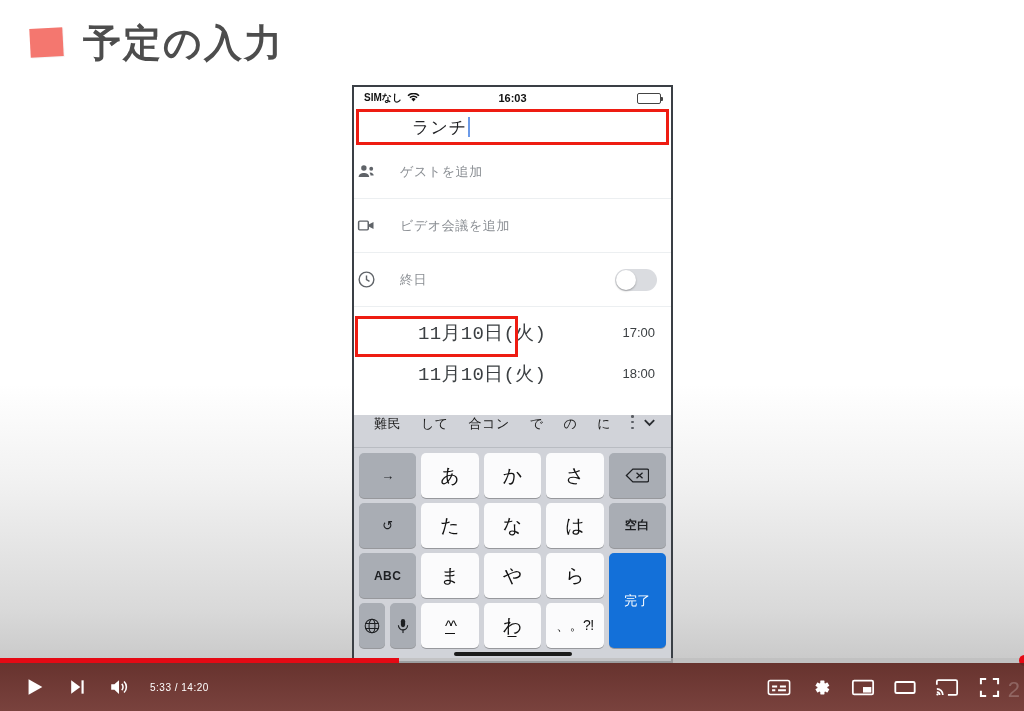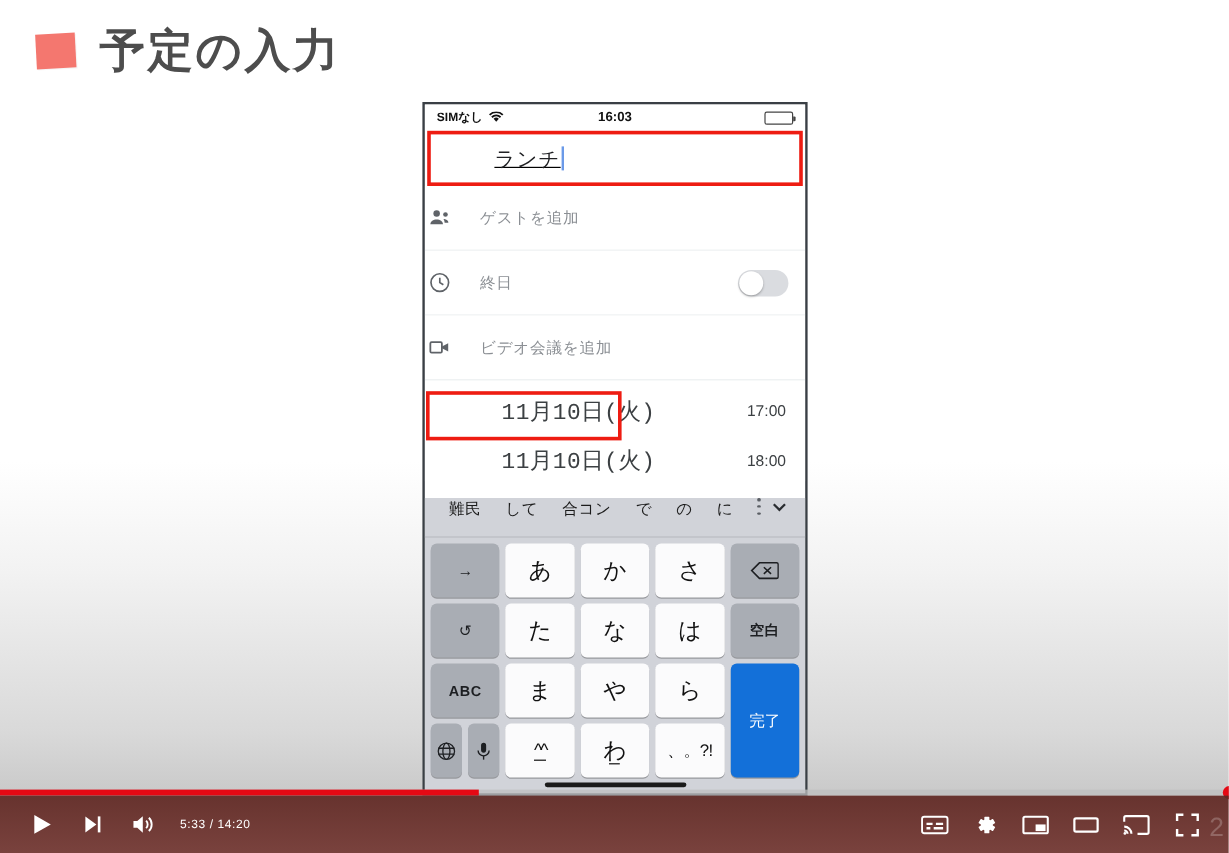--- a/index.html
+++ b/index.html
@@ -101,25 +101,25 @@
     padding: 6px 15px;
     border-radius: 4px;
     border: none;
     font-weight: 500;
     letter-spacing: 1px;
   }
 
   
   .title-field-wrap {
     position: relative;
-    height: 46px;
+    height: 36px;
     border: 3px solid #ee1c12;
     margin: 0 2px;
     background: #fff;
-    display: flex; align-items: center; text-decoration: underline;
+    display: flex; align-items: center;
   }
   .title-value {
     margin-left: 53px;
     font-size: 17px;
     color: #202124;
     letter-spacing: 1px;
     position: relative;
   }
   .caret {
     display: inline-block;
@@ -355,39 +355,39 @@
         <path d="M3 18.2c0-3 2.8-4.6 6-4.6s6 1.6 6 4.6z"></path>
         <circle cx="17.4" cy="8.8" r="2.2"></circle>
         <path d="M16.2 13.2c2.3.2 4 1.6 4 3.4h-3.6c0-1.3-.4-2.4-1.1-3.3z"></path>
       </svg>
     </span>
     <span class="row-label">ゲストを追加</span>
   </div>
 
   <div class="row">
     <span class="row-icon">
+      <svg viewBox="0 0 24 24" width="21" height="21" fill="none" stroke="#5f6368" stroke-width="1.7">
+        <rect x="3" y="7" width="11" height="10" rx="1.2"></rect>
+        <path d="M14 11.2 L20 8 v8 l-6-3.2 z" fill="#5f6368" stroke="none"></path>
+      </svg>
+    </span>
+    <span class="row-label">ビデオ会議を追加</span>
+  </div>
+
+  <div class="row">
+    <span class="row-icon">
       <svg viewBox="0 0 24 24" width="21" height="21" fill="none" stroke="#5f6368" stroke-width="1.6">
         <circle cx="12" cy="12" r="8.4"></circle>
         <path d="M12 7.4 V12 l3.4 2.1"></path>
       </svg>
     </span>
     <span class="row-label">終日</span>
     <span class="toggle">
       <span class="toggle-knob"></span>
     </span>
-  </div>
-
-  <div class="row">
-    <span class="row-icon">
-      <svg viewBox="0 0 24 24" width="21" height="21" fill="none" stroke="#5f6368" stroke-width="1.7">
-        <rect x="3" y="7" width="11" height="10" rx="1.2"></rect>
-        <path d="M14 11.2 L20 8 v8 l-6-3.2 z" fill="#5f6368" stroke="none"></path>
-      </svg>
-    </span>
-    <span class="row-label">ビデオ会議を追加</span>
   </div>
 
   <div class="dt-block">
     <div style="height:8px"></div>
     <div class="dt-row">
       <span class="dt-date">11月10日(火)</span>
       <span class="dt-time">17:00</span>
       <span class="dt-highlight"></span>
     </div>
     <div style="height:6px"></div>

